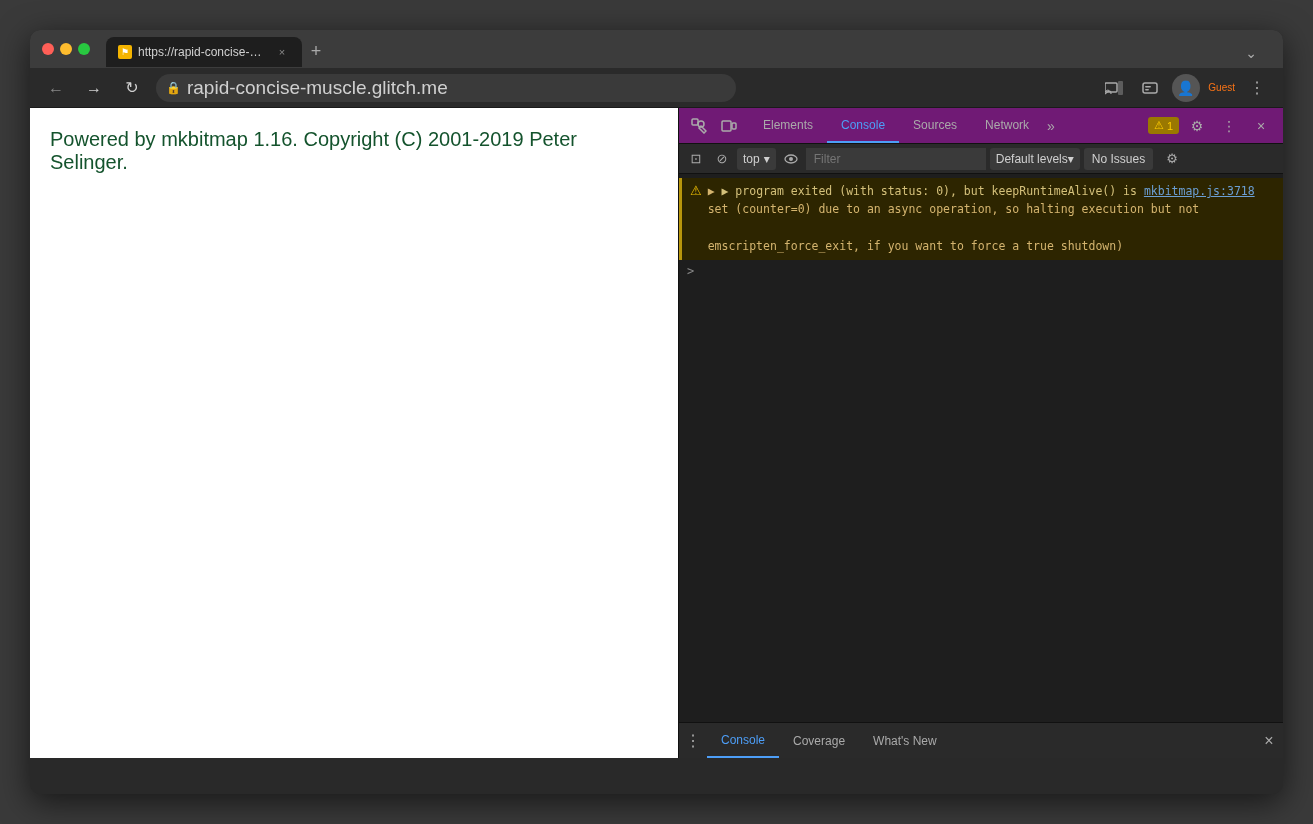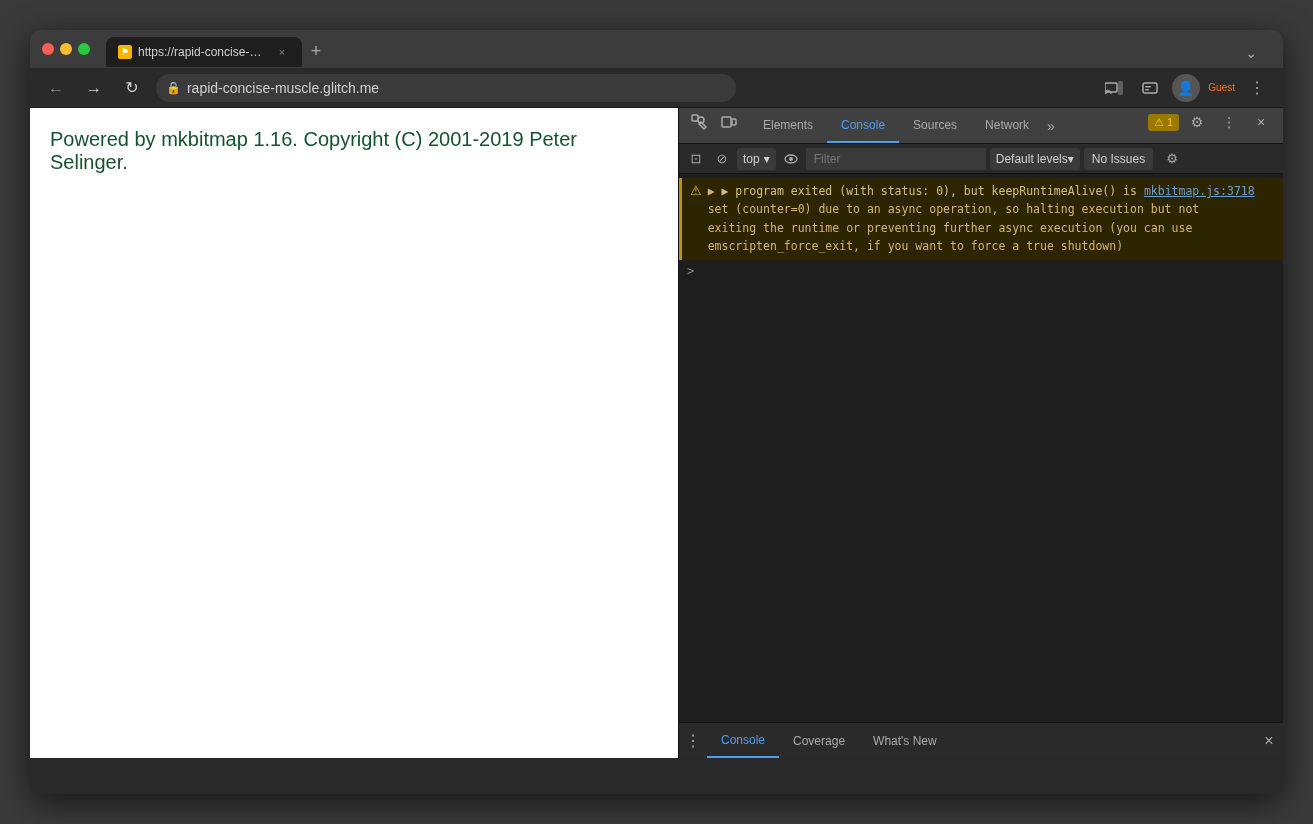--- a/index.html
+++ b/index.html
@@ -164,21 +164,21 @@
       gap: 6px;
       max-width: 580px;
     }
 
     .lock-icon {
       color: #aaa;
       font-size: 12px;
     }
 
     .url-text {
-      font-size: 14px;
+      font-size: 19px;
       color: #d0d0d0;
     }
 
     .address-right {
       margin-left: auto;
       display: flex;
       align-items: center;
       gap: 8px;
     }
 
@@ -234,23 +234,23 @@
       flex: 1;
       background: #1e1e1e;
       display: flex;
       flex-direction: column;
       border-left: 1px solid #111;
     }
 
     
     .devtools-toolbar {
       height: 36px;
-      background: #404040;
-      display: flex;
-      align-items: flex-start;
+      background: #701a75;
+      display: flex;
+      align-items: center;
       border-bottom: 1px solid #111;
     }
 
     .devtools-tools-left {
       display: flex;
       align-items: center;
       padding: 0 6px;
       gap: 2px;
     }
 
@@ -644,21 +644,20 @@
       <div class="console-content">
         <div class="console-warning-row">
           <span class="console-warning-icon">⚠</span>
           <div class="console-warning-text">
             <span>▶ </span>
             <span style="color: #d4c07a;">▶ program exited (with status: 0), but keepRuntimeAlive() is</span>
             <span class="console-warning-link">mkbitmap.js:3718</span>
             <br>
             <span>set (counter=0) due to an async operation, so halting execution but not</span>
             <br>
-            <span>exiting the runtime or preventing further async execution (you can use</span>
             <br>
             <span>emscripten_force_exit, if you want to force a true shutdown)</span>
           </div>
         </div>
 
         <div class="console-prompt-row">
           <span class="console-arrow">&gt;</span>
         </div>
       </div>
 

